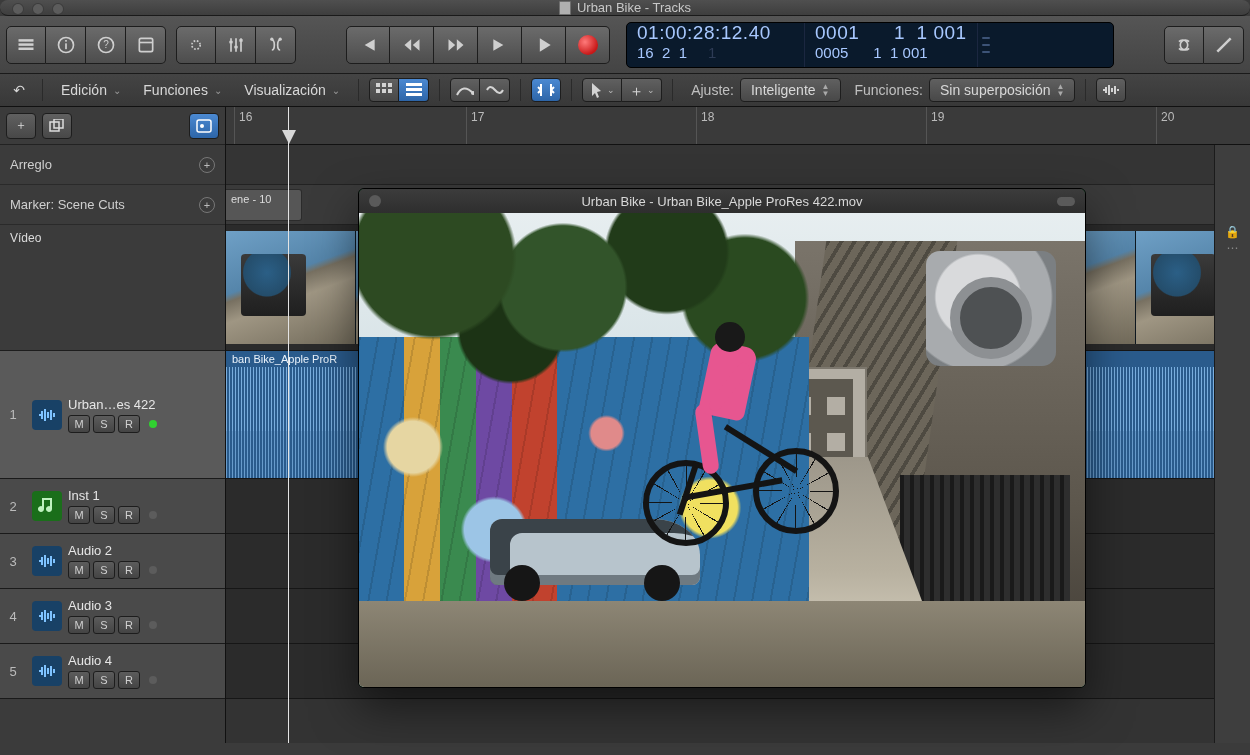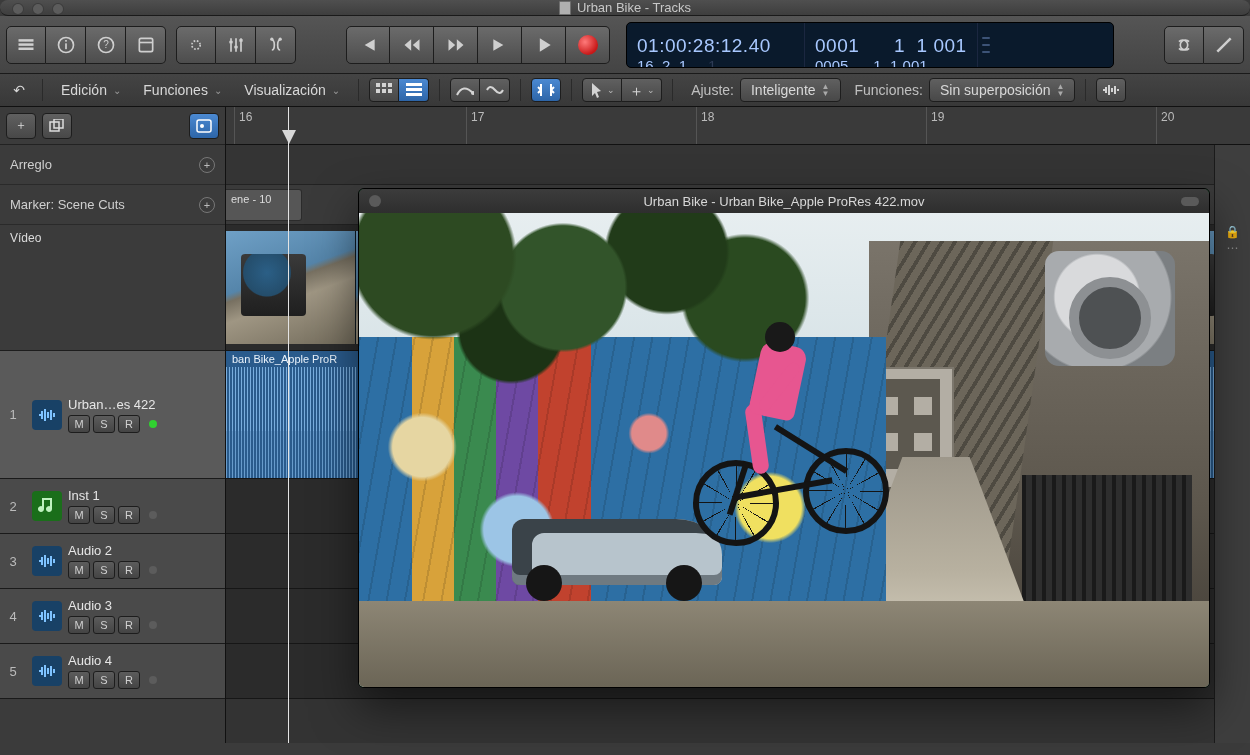--- a/index.html
+++ b/index.html
@@ -34,21 +34,21 @@
   .tbbtn{width:40px;height:38px;background:linear-gradient(var(--btn-grad-top),var(--btn-grad-bot));border:1px solid var(--btn-border);display:flex;align-items:center;justify-content:center;color:#d8d8d8;}
   .bgroup .tbbtn{border-radius:0;}
   .bgroup .tbbtn:first-child{border-radius:5px 0 0 5px;}
   .bgroup .tbbtn:last-child{border-radius:0 5px 5px 0;}
   .bgroup .tbbtn + .tbbtn{border-left:0;}
   .tbbtn svg{width:20px;height:20px;fill:#cfcfcf;}
   .transport .tbbtn{width:44px;}
   .record-dot{width:20px;height:20px;border-radius:50%;background:radial-gradient(circle at 35% 35%, #ff7a7a, #c81818 70%);}
   
   .lcd{flex:0 0 488px;height:46px;background:var(--lcd);border:1px solid #000;border-radius:5px;margin-left:6px;display:flex;align-items:stretch;overflow:hidden;font-family: "DIN Alternate","Helvetica Neue",Arial,sans-serif;}
-  .lcd .seg{border-right:1px solid #1b2740;display:flex;flex-direction:column;justify-content:space-between;padding:12px 10px;}
+  .lcd .seg{border-right:1px solid #1b2740;display:flex;flex-direction:column;justify-content:flex-end;padding:6px 10px;}
   .lcd .big{color:var(--lcd-blue);font-size:19px;letter-spacing:.5px;}
   .lcd .small{color:var(--lcd-blue);font-size:15px;}
   .lcd .dim{color:var(--lcd-dim);}
   .lcd .menu-stripe{width:16px;display:flex;flex-direction:column;align-items:center;justify-content:center;gap:5px;}
   .lcd .menu-stripe span{width:8px;height:2px;background:#3c5377;border-radius:1px;}
   
   .toolbar .right{position:absolute;right:6px;display:flex;}
   
   .menubar{height:33px;background:linear-gradient(#444,#383838);border-bottom:1px solid #111;display:flex;align-items:center;padding:0 6px;gap:6px;color:#d8d8d8;font-size:14px;}
   .mb-arrow{width:26px;display:flex;align-items:center;justify-content:center;}
@@ -104,21 +104,21 @@
   .filmstrip .frame{width:130px;height:100%;background:linear-gradient(160deg,#6fa0c6 0%,#5585aa 40%,#777061 45%,#9f9683 58%,#716a5a 100%);border-right:1px solid #0e1820;}
   .filmstrip .frame::after{content:"";display:block;width:50%;height:55%;margin:18% 0 0 12%;background:radial-gradient(circle at 40% 30%, #2b5f86 0%, #244d6b 40%, transparent 42%),linear-gradient(#3a3a3a,#1f1f1f);border-radius:4px;}
   
   .audiolane{height:128px;background:#2f2f2f;border-bottom:1px solid #161616;position:relative;overflow:hidden;}
   .region{position:absolute;top:0;bottom:0;left:0;background:#2a5b8c;overflow:hidden;}
   .region .reg-label{color:#e9f2fb;font-size:11px;margin:2px 6px;}
   .region .wave{height:50%;background:repeating-linear-gradient(90deg,#82b7e7 0,#82b7e7 1px,#2a5b8c 1px,#2a5b8c 3px);opacity:.9;}
   .emptylane{height:55px;background:#2b2b2b;border-bottom:1px solid #161616;}
   .locklane{position:absolute;right:0;top:38px;bottom:0;width:36px;background:#3e3e3e;border-left:1px solid #1b1b1b;padding-top:8px;text-align:center;color:#bcbcbc;}
   
-  .videopanel{position:absolute;top:188px;left:358px;width:852px;height:500px;background:#14532d;border:1px solid #000;border-radius:6px;box-shadow:0 20px 45px rgba(0,0,0,.5);overflow:hidden;z-index:50;}
+  .videopanel{position:absolute;top:188px;left:358px;width:728px;height:500px;background:#14532d;border:1px solid #000;border-radius:6px;box-shadow:0 20px 45px rgba(0,0,0,.5);overflow:hidden;z-index:50;}
   .vp-title{height:24px;background:linear-gradient(#3c3c3c,#2e2e2e);display:flex;align-items:center;justify-content:center;color:#d8d8d8;font-size:13px;position:relative;}
   .vp-close{position:absolute;left:10px;width:12px;height:12px;border-radius:50%;background:#5a5a5a;}
   .vp-pill{position:absolute;right:10px;width:18px;height:9px;border-radius:5px;background:#5a5a5a;}
   .vp-canvas{position:absolute;top:24px;left:0;right:0;bottom:0;}
   
   .scene{width:100%;height:100%;position:relative;overflow:hidden;}
   .sky{position:absolute;inset:0;background:linear-gradient(#e7eef0 0%,#d6e2e6 35%,#cdd9da 50%);} 
   .leaves{position:absolute;top:-20px;left:-30px;width:520px;height:210px;background:
      radial-gradient(circle at 20% 30%, #2d4a22 0 18%, transparent 19%),
      radial-gradient(circle at 45% 45%, #32542a 0 20%, transparent 21%),

